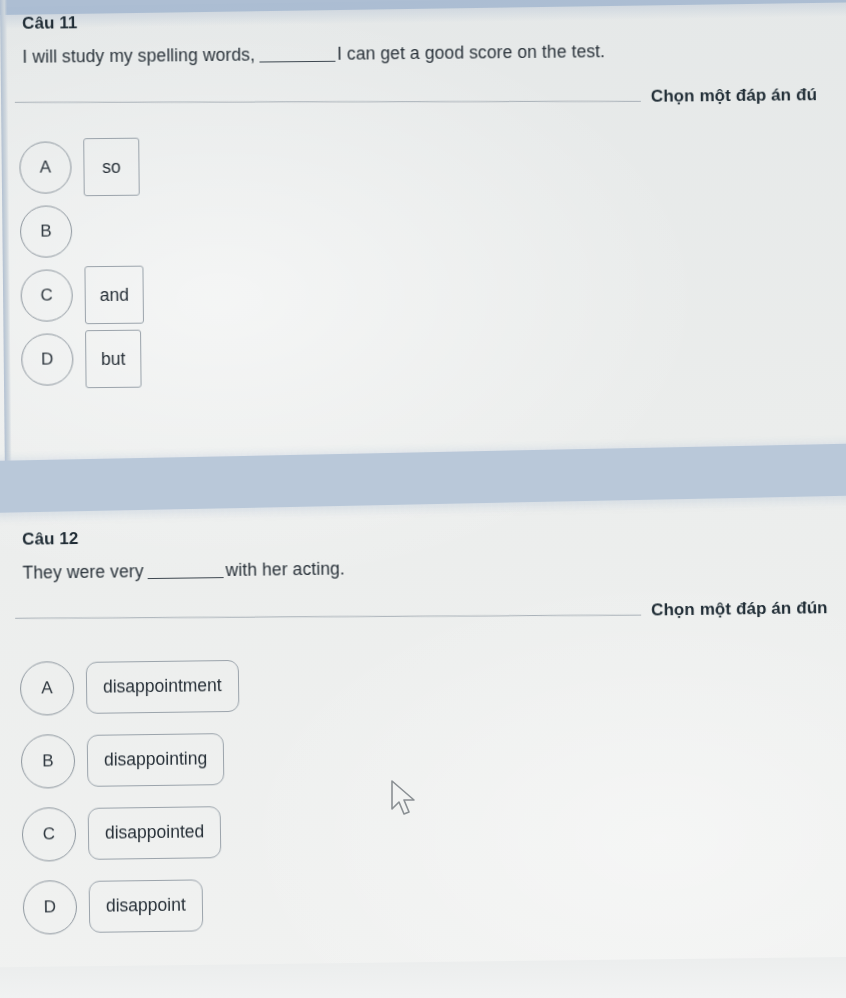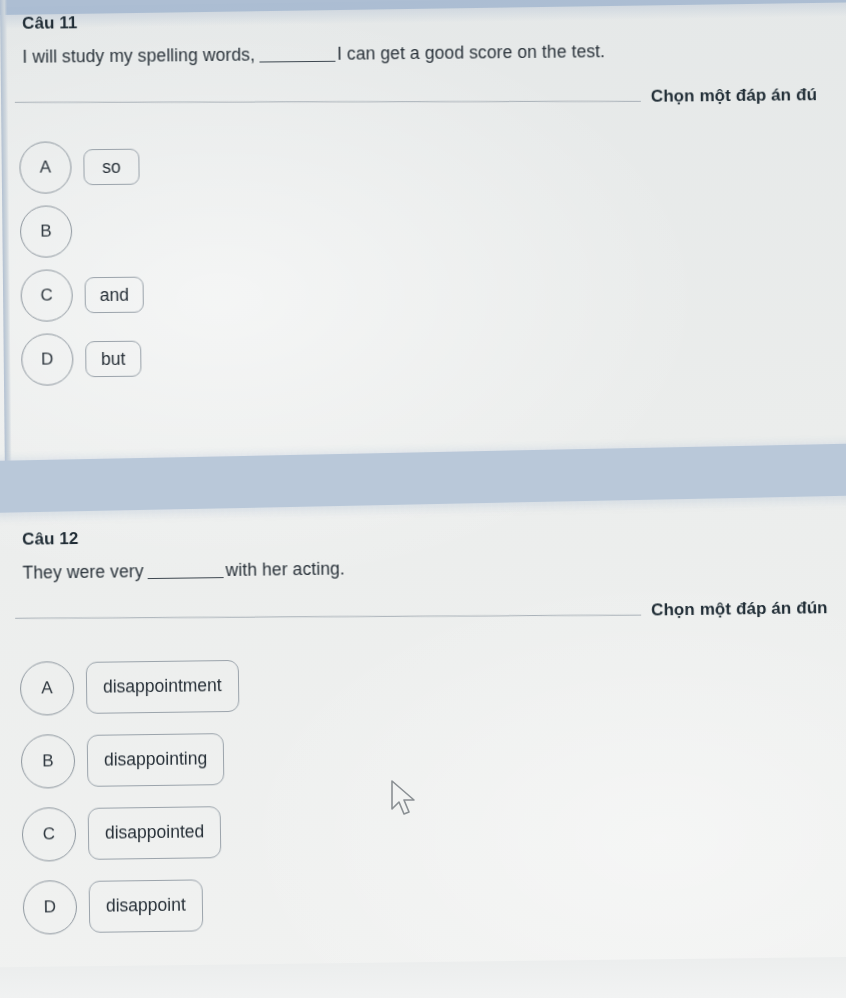--- a/index.html
+++ b/index.html
@@ -182,24 +182,24 @@
     align-items: center;
     justify-content: center;
     font-size: 17px;
     color: #2b343c;
     background: transparent;
   }
 
   .option-box {
     margin-left: 12px;
     min-width: 56px;
-    height: 36px;
+    height: 58px;
     padding: 4px 14px;
     border: 1.3px solid #9aa3ab;
-    border-radius: 9px;
+    border-radius: 3px;
     display: flex;
     align-items: center;
     justify-content: center;
     font-size: 17.5px;
     color: #242d35;
     background: transparent;
     white-space: nowrap;
   }
 
   

